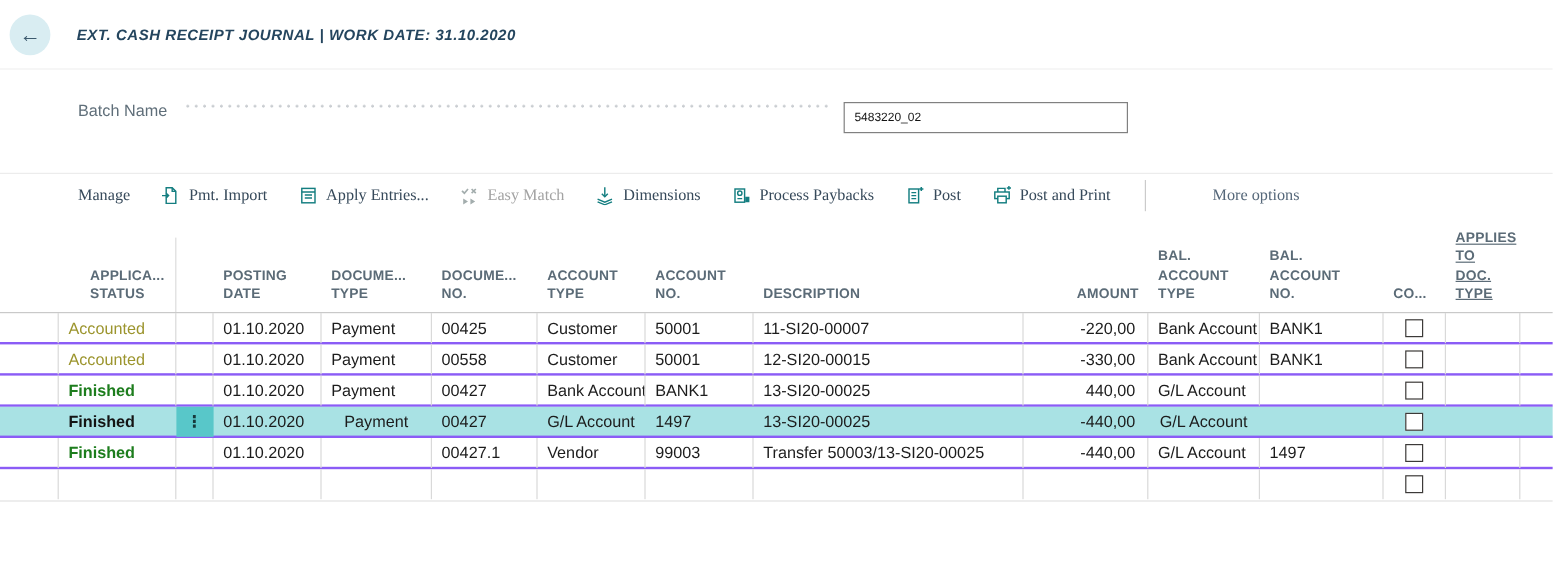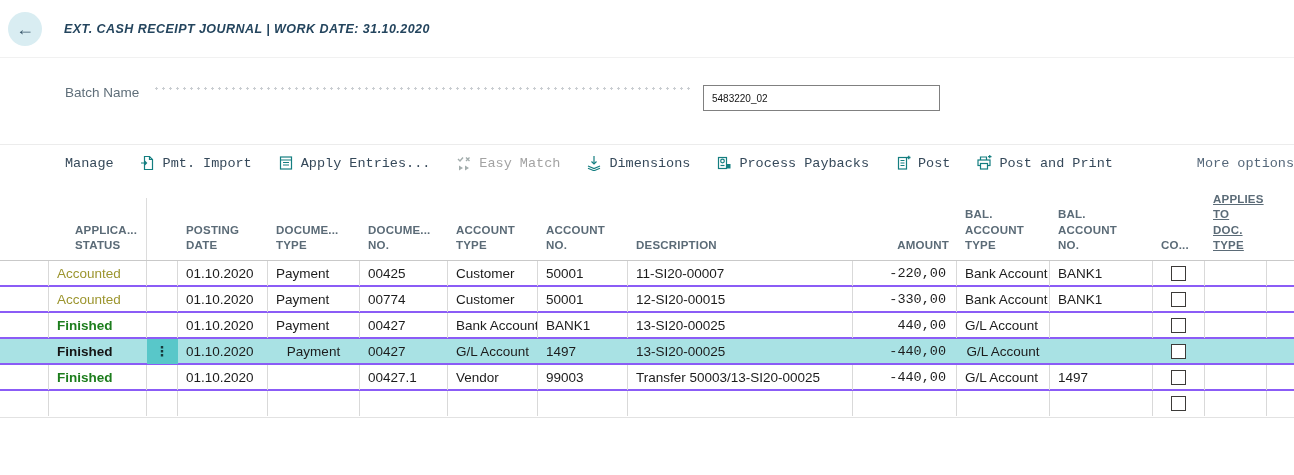--- a/index.html
+++ b/index.html
@@ -18,21 +18,21 @@
   .leader{flex:1;height:3px;margin:2px 10px 0 14px;
           background-image:radial-gradient(circle,#c9cdd1 1px,transparent 1.4px);
           background-size:7px 3px;background-repeat:repeat-x;background-position:0 50%;}
   .batchinput{width:237px;height:26px;border:1px solid #808080;font-size:10px;color:#141414;
               padding:0 8px;box-sizing:border-box;font-family:inherit;}
 
   
   .toolbar{display:flex;align-items:center;height:36px;margin-top:33px;padding-left:65px;
            border-top:1px solid #ececec;gap:26px;}
   .titem{display:flex;align-items:center;gap:7px;background:none;border:none;padding:0;cursor:pointer;
-         font-family:Liberation Mono, monospace;font-size:13.5px;color:#36495a;white-space:nowrap;}
+         font-family:Liberation Serif, serif;font-size:13.5px;color:#36495a;white-space:nowrap;}
   .titem.disabled{color:#a3a3a3;}
   .ticon{width:16px;height:16px;color:#147e80;display:inline-flex;}
   .titem.disabled .ticon{color:#a3adad;}
   .ticon svg{width:16px;height:16px;}
   .tdivider{width:1px;height:26px;background:#cbcbcb;margin:0 2px;}
   .more{color:#56687a;margin-left:28px;}
 
   
   .grid{margin-top:17px;position:relative;}
   .thead{display:flex;align-items:flex-end;height:62px;border-bottom:1px solid #c9c9c9;position:relative;}
@@ -50,21 +50,21 @@
   .gutter{width:49px;}
   .application_status{width:98px;}
   .row_menu{width:31px;}
   .posting_date{width:90px;}
   .document_type{width:92px;}
   .document_no{width:88px;}
   .account_type{width:90px;}
   .account_no{width:90px;}
   .description{width:225px;}
   .amount{width:104px;text-align:right;}
-  .cell.amount{padding-right:10px;font-family:Liberation Mono, monospace;}
+  .cell.amount{padding-right:10px;}
   .bal_account_type{width:93px;}
   .bal_account_no{width:103px;}
   .co{width:52px;}
   .applies_to_doc_type{width:62px;text-decoration:underline;}
   .hcell.application_status{padding-left:26px;}
 
   
   .st-accounted{color:#9c952e;}
   .st-finished{color:#1d7d1d;font-weight:700;}
   .st-selected{color:#141414;font-weight:700;}
@@ -254,21 +254,21 @@
         </div>
         <div class="cell applies_to_doc_type"></div>
       </div>
 
       <div class="row">
         <div class="cell gutter"></div>
         <div class="cell application_status st-accounted">Accounted</div>
         <div class="cell row_menu"></div>
         <div class="cell posting_date">01.10.2020</div>
         <div class="cell document_type">Payment</div>
-        <div class="cell document_no">00774</div>
+        <div class="cell document_no">00558</div>
         <div class="cell account_type">Customer</div>
         <div class="cell account_no">50001</div>
         <div class="cell description">12-SI20-00015</div>
         <div class="cell amount">-330,00</div>
         <div class="cell bal_account_type">Bank Account</div>
         <div class="cell bal_account_no">BANK1</div>
         <div class="cell co">
           <span class="checkbox"></span>
         </div>
         <div class="cell applies_to_doc_type"></div>

